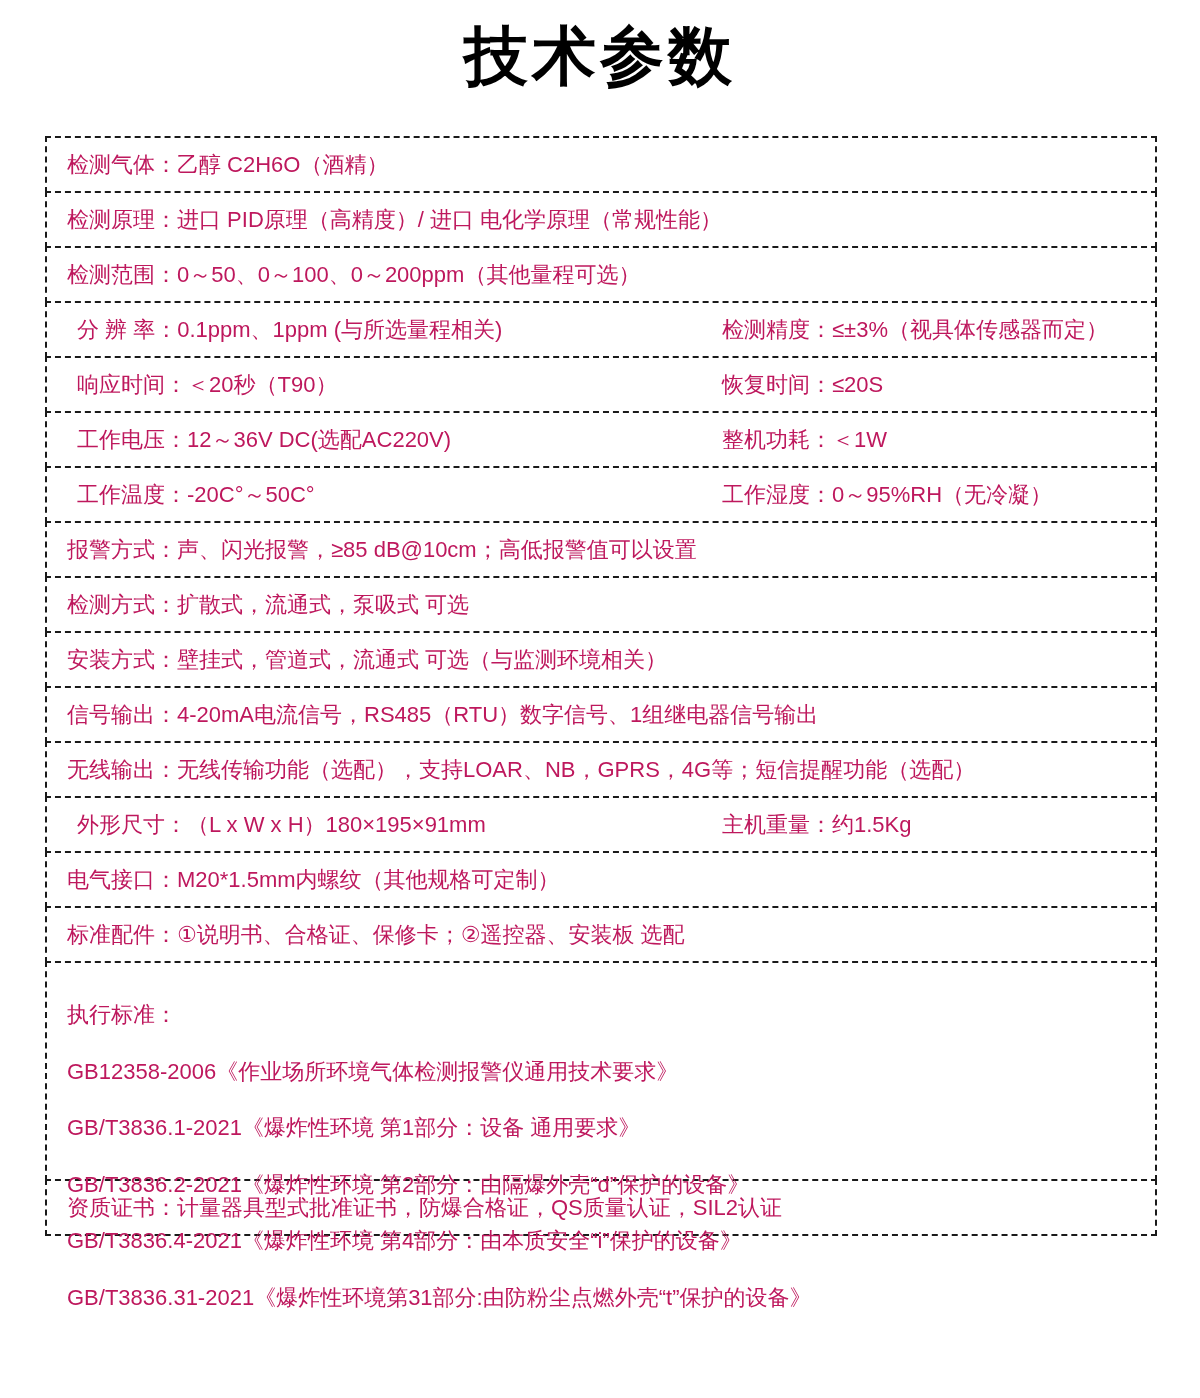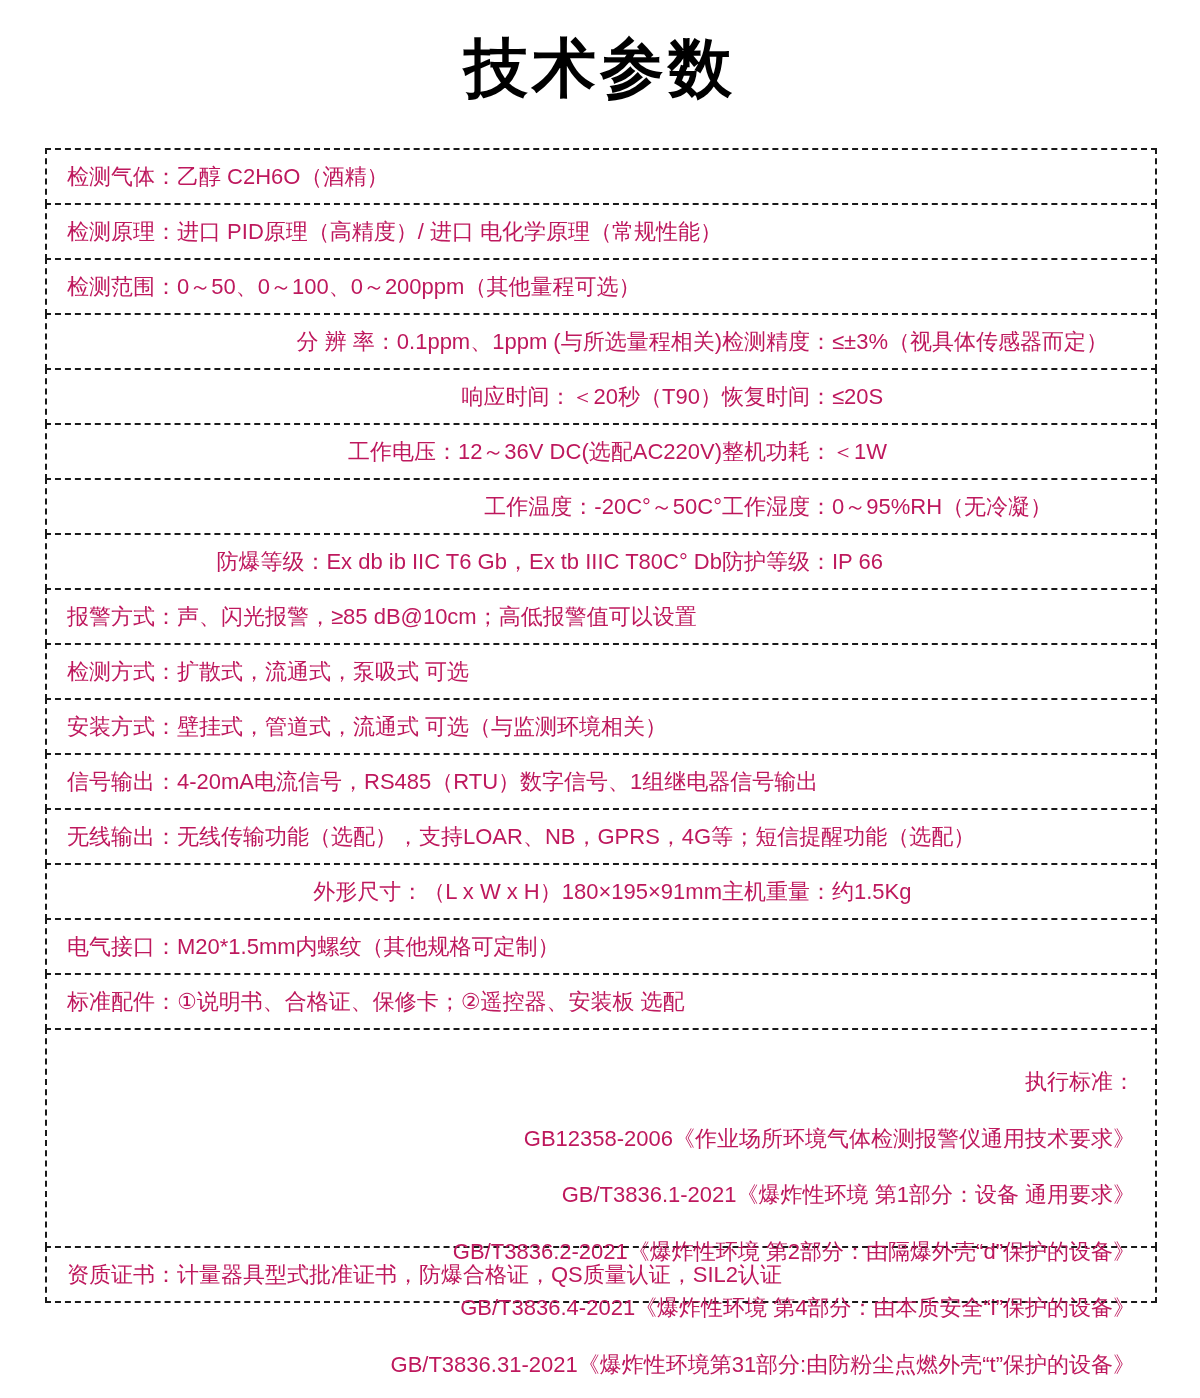--- a/index.html
+++ b/index.html
@@ -6,21 +6,21 @@
   html, body {
     width: 1200px;
     background: #ffffff;
     color: #000000;
     font-family: "Liberation Sans", "DejaVu Sans", sans-serif;
   }
   .page {
     width: 1200px;
     height: 1398px;
     background: #ffffff;
-    padding-top: 36px;
+    padding-top: 24px;
     overflow: hidden;
   }
   .page-title {
     text-align: center;
     font-size: 64px;
     font-weight: 600;
     letter-spacing: 4px;
     line-height: 1.0;
     margin-bottom: 48px;
     color: #000000;
@@ -32,21 +32,21 @@
   .row {
     border: 2px dashed #1a1a1a;
     height: 57px;
     display: flex;
     align-items: center;
     padding: 0 20px;
     font-size: 22px;
     color: #be185d;
     background: #ffffff;
   }
-  .row + .row { margin-top: -2px; text-align: right; }
+  .row + .row { margin-top: -2px; }
   .row .c1 { flex: 0 0 auto; white-space: nowrap; }
   .row.two .c1 { width: 645px; margin-left: 10px; }
   .row .c2 { flex: 0 0 auto; white-space: nowrap; }
   .row.tall {
     height: 220px;
     display: block;
     padding: 12px 20px;
   }
   .row.tall .line {
     line-height: 32.5px;
@@ -88,24 +88,20 @@
     <div class="row two">
       <span class="c1">工作电压：12～36V DC(选配AC220V)</span>
       <span class="c2">整机功耗：＜1W</span>
     </div>
 
     <div class="row two">
       <span class="c1">工作温度：-20C°～50C°</span>
       <span class="c2">工作湿度：0～95%RH（无冷凝）</span>
     </div>
 
-    <div class="row two">
-      <span class="c1">防爆等级：Ex db ib IIC T6 Gb，Ex tb IIIC T80C° Db</span>
-      <span class="c2">防护等级：IP 66</span>
-    </div>
 
     <div class="row">
       <span class="c1">报警方式：声、闪光报警，≥85 dB@10cm；高低报警值可以设置</span>
     </div>
 
     <div class="row">
       <span class="c1">检测方式：扩散式，流通式，泵吸式 可选</span>
     </div>
 
     <div class="row">

